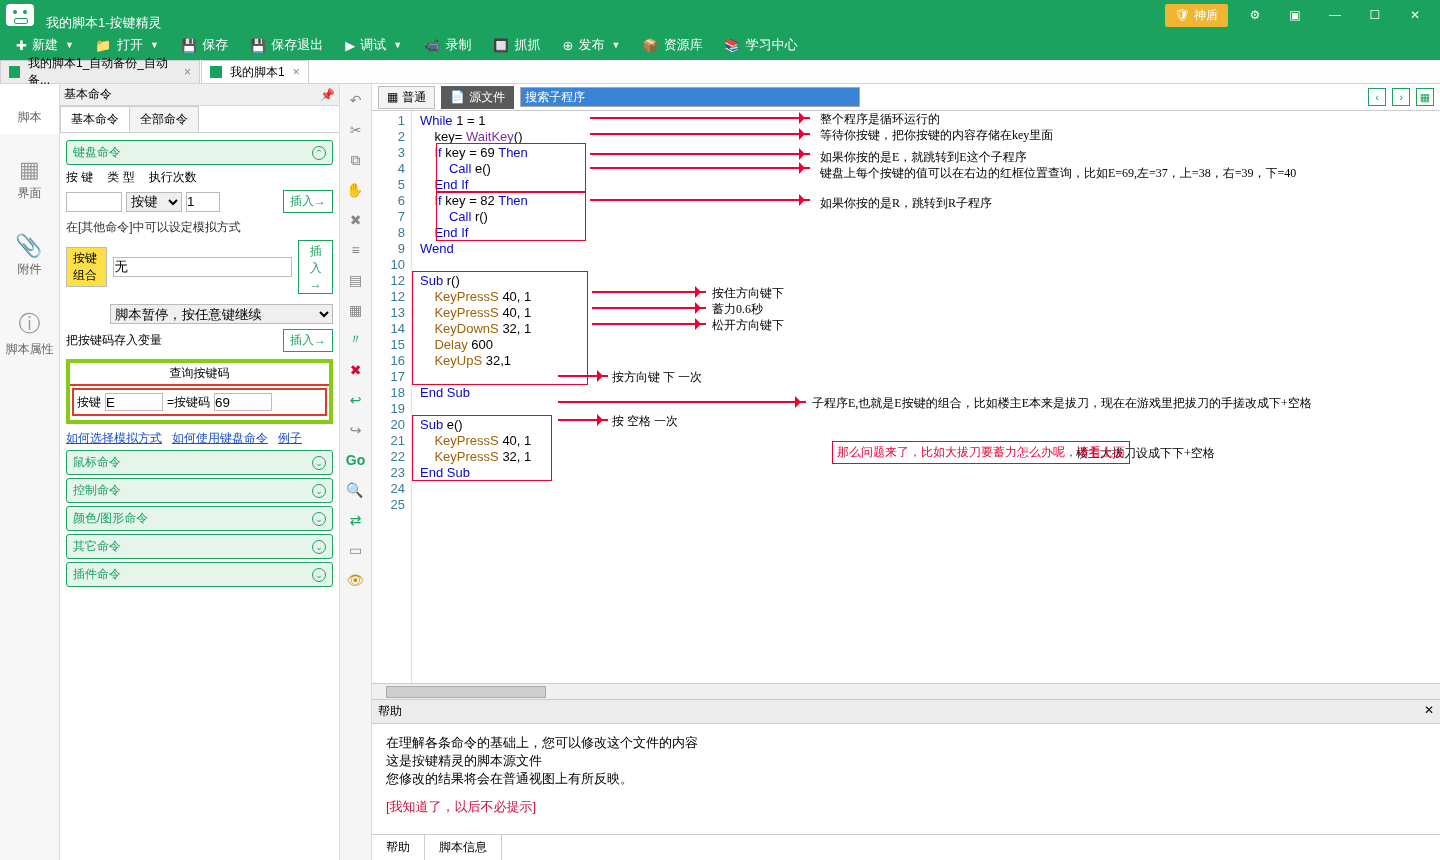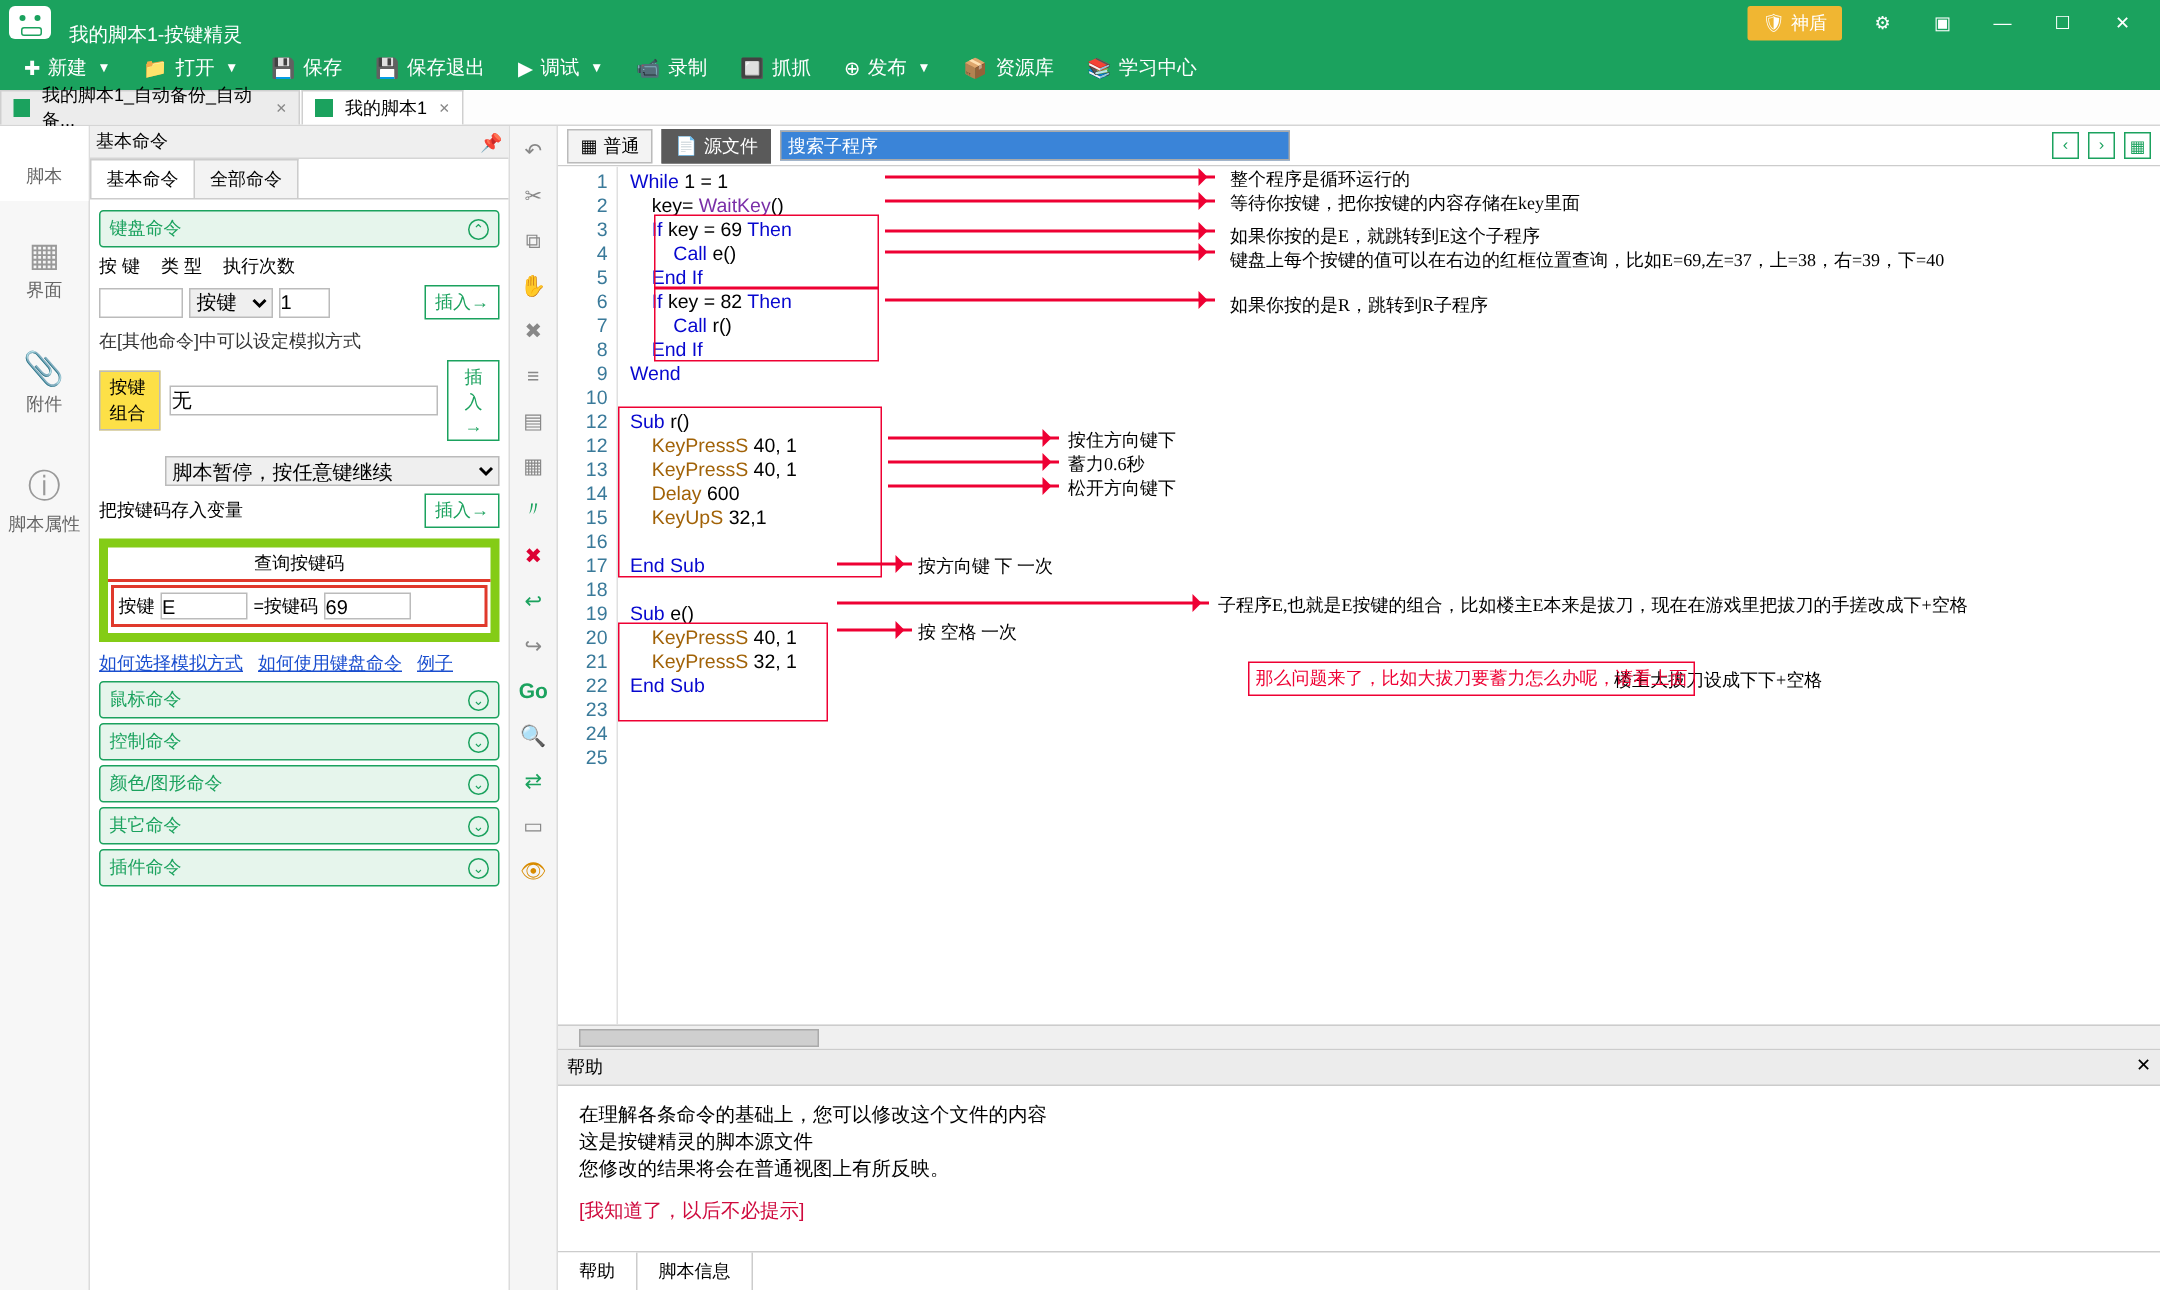--- a/index.html
+++ b/index.html
@@ -55,21 +55,21 @@
 select.smin { width: 56px; }
 .numin { width: 34px; height: 20px; border: 1px solid #bbb; }
 .insert-btn { border: 1px solid #1ba25e; background: #fff; color: #1ba25e; padding: 2px 6px; cursor: pointer; font-size: 12px; margin-left: auto; }
 .note { font-size: 12px; color: #333; margin: 6px 0 4px; }
 .combo-row { display: flex; align-items: center; gap: 6px; }
 .combo-row .lbl { background: #fde047; border: 1px solid #bbb; padding: 2px 6px; }
 .combo-in { flex: 1; border: 1px solid #bbb; height: 20px; }
 .pausebox { display: flex; align-items: flex-end; gap: 4px; margin-left: 44px; }
 .pausebox select { flex: 1; height: 20px; border: 1px solid #bbb; }
 .savevar { font-size: 12px; margin: 4px 0; }
-.keycode-wrap { border: 6px solid #84cc16; margin-top: 6px; padding-bottom: 2px; }
+.keycode-wrap { border: 4px solid #84cc16; margin-top: 6px; padding-bottom: 2px; }
 .keycode-wrap .sechd { text-align: center; font-size: 12px; padding: 2px; border-bottom: 2px solid #e0392c; }
 .kcrow { display: flex; align-items: center; gap: 4px; padding: 3px; border: 2px solid #e0392c; margin: 2px; }
 .kcrow .lbl { font-size: 12px; }
 .kcrow input { width: 58px; height: 18px; border: 1px solid #bbb; }
 .help-links { margin-top: 6px; display: flex; gap: 10px; }
 .help-links a { color: #1a4ecf; font-size: 12px; text-decoration: underline; cursor: pointer; }
 
 
 .toolstrip { width: 32px; background: #f5f5f5; border-right: 1px solid #dcdcdc; display: flex; flex-direction: column; align-items: center; padding-top: 6px; gap: 10px; }
 .ts { width: 20px; height: 20px; color: #888; display: flex; align-items: center; justify-content: center; cursor: pointer; font-size: 14px; }
@@ -346,20 +346,21 @@
           <div class="codeline">        <span class="kw">Call</span> e()</div>
           <div class="codeline">    <span class="kw">End If</span></div>
           <div class="codeline">    <span class="kw">If</span> key = 82 <span class="kw">Then</span></div>
           <div class="codeline">        <span class="kw">Call</span> r()</div>
           <div class="codeline">    <span class="kw">End If</span></div>
           <div class="codeline"><span class="kw">Wend</span></div>
           <div class="codeline"></div>
           <div class="codeline"><span class="kw">Sub</span> r()</div>
           <div class="codeline">    <span class="fn2">KeyPressS</span> 40, 1</div>
           <div class="codeline">    <span class="fn2">KeyPressS</span> 40, 1</div>
+          <div class="codeline">    <span class="fn2">KeyDownS</span> 32, 1</div>
           <div class="codeline">    <span class="fn2">Delay</span> 600</div>
           <div class="codeline">    <span class="fn2">KeyUpS</span> 32,1</div>
           <div class="codeline"></div>
           <div class="codeline"><span class="kw">End Sub</span></div>
           <div class="codeline"></div>
           <div class="codeline"><span class="kw">Sub</span> e()</div>
           <div class="codeline">    <span class="fn2">KeyPressS</span> 40, 1</div>
           <div class="codeline">    <span class="fn2">KeyPressS</span> 32, 1</div>
           <div class="codeline"><span class="kw">End Sub</span></div>
           <div class="codeline"></div>

